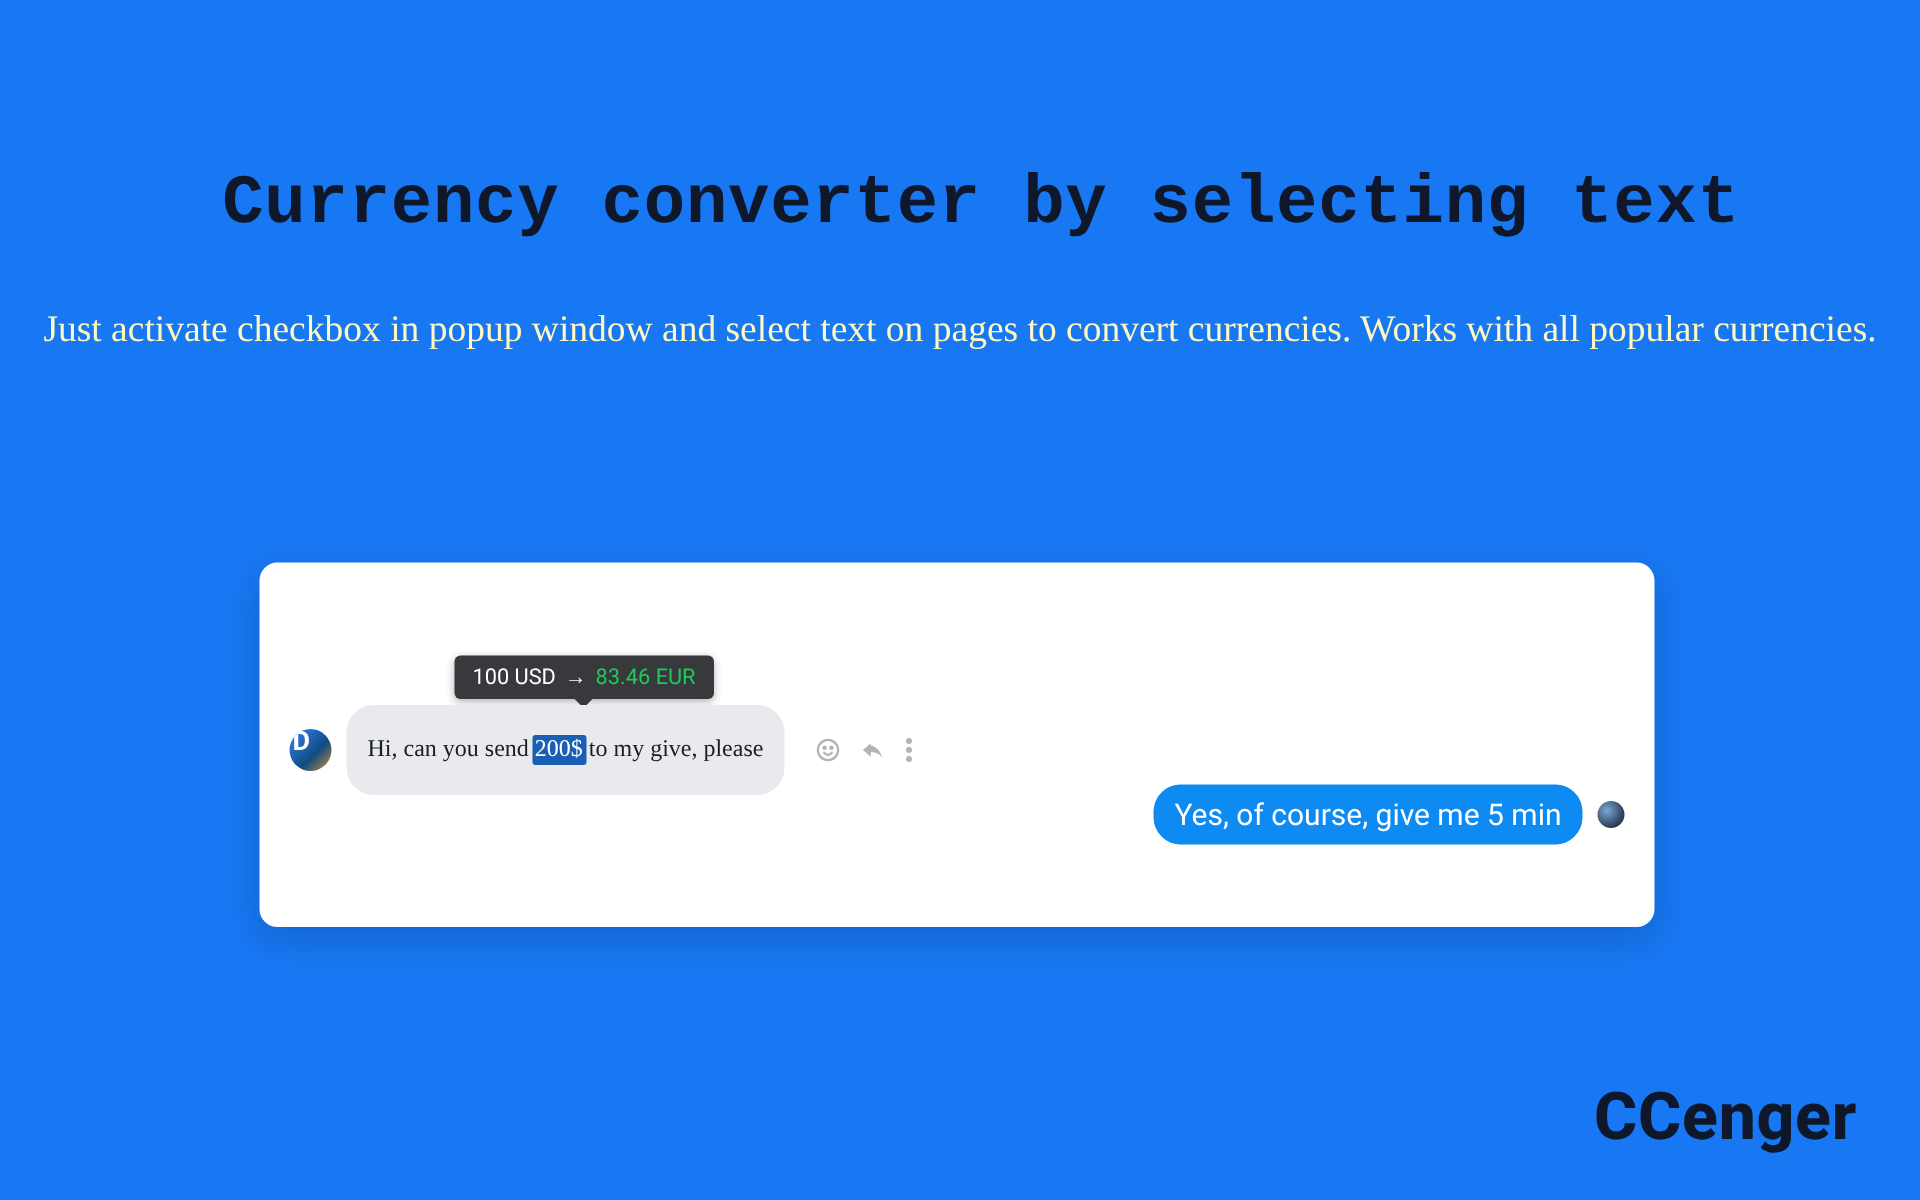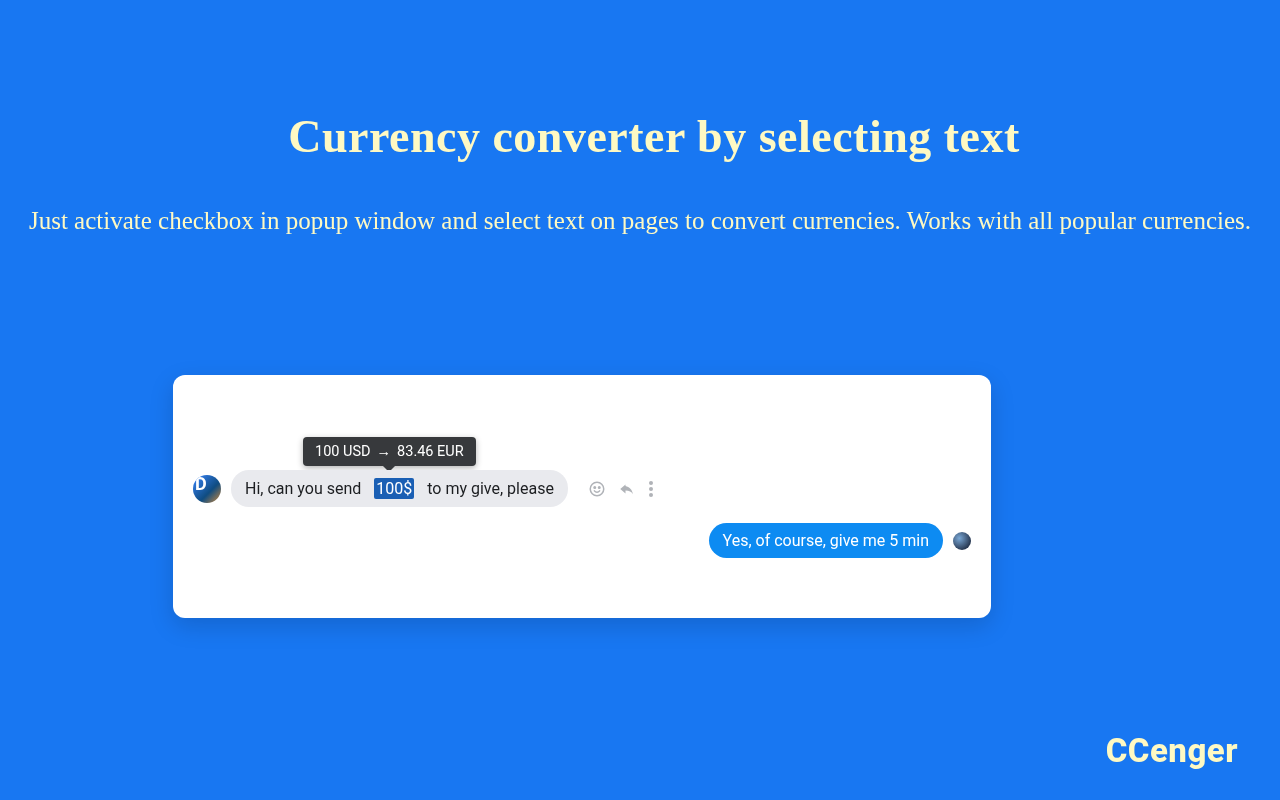--- a/index.html
+++ b/index.html
@@ -9,39 +9,39 @@
     background: #1877f2;
     font-family: -apple-system, BlinkMacSystemFont, "Segoe UI", Roboto, Helvetica, Arial, sans-serif;
     position: relative;
     overflow: hidden;
   }
   .header {
     text-align: center;
     padding-top: 110px;
   }
   .title {
-    font-family: Liberation Serif, serif;
+    font-family: Liberation Mono, monospace;
     font-weight: bold;
     font-size: 46px;
-    color: #fef9c3;
+    color: #0f172a;
     letter-spacing: 0.5px;
     padding-left: 28px;
   }
   .subtitle {
     font-family: Georgia, "Times New Roman", serif;
     font-size: 25px;
     color: #fef9c3;
     margin-top: 40px;
     line-height: 1.45;
   }
   .card {
     position: absolute;
     left: 173px;
     top: 375px;
-    width: 818px;
+    width: 930px;
     height: 243px;
     background: #fff;
     border-radius: 12px;
     box-shadow: 0 8px 24px rgba(0,0,0,0.15);
   }
   
   .row-in {
     position: absolute;
     left: 20px;
     top: 95px;
@@ -61,25 +61,26 @@
     position: absolute;
     left: 2px; top: -2px;
     color: #fff;
     font-weight: bold;
     font-size: 18px;
   }
   .bubble-in {
     background: #e9eaee;
     color: #1c1e21;
     font-size: 16px;
-    padding: 8px 14px;
+    padding: 20px 14px;
     border-radius: 18px;
     display: flex;
     align-items: center;
-    gap: 12px;
+    gap: 1px;
+    font-family: Liberation Serif, serif;
   }
   .sel {
     background: #1a5fb4;
     color: #fff;
     padding: 1px 2px;
     border-radius: 2px;
     margin: 0 1px;
   }
   .msg-actions {
     display: flex;
@@ -107,51 +108,51 @@
   .tooltip::after {
     content: "";
     position: absolute;
     bottom: -6px;
     left: 80px;
     width: 0; height: 0;
     border-left: 6px solid transparent;
     border-right: 6px solid transparent;
     border-top: 6px solid #37393c;
   }
-  .tooltip .conv { color: #ffffff; }
+  .tooltip .conv { color: #22c55e; }
   
   .row-out {
     position: absolute;
     right: 20px;
     top: 148px;
     display: flex;
     align-items: center;
     gap: 10px;
   }
   .bubble-out {
     background: #0d8bf2;
     color: #fff;
-    font-size: 16px;
+    font-size: 20px;
     padding: 8px 14px;
     border-radius: 18px;
   }
   .avatar-out {
     width: 18px;
     height: 18px;
     border-radius: 50%;
     background: radial-gradient(circle at 35% 35%, #7aa8d6, #2a3b55 70%);
   }
   
   .brand {
     position: absolute;
     right: 42px;
     bottom: 30px;
-    color: #fef9c3;
+    color: #0f172a;
     font-weight: 800;
-    font-size: 33px;
+    font-size: 44px;
     letter-spacing: 0.5px;
   }
 </style>
 </head>
 <body>
 
 <div class="header">
   <div class="title">Currency converter by selecting text</div>
   <div class="subtitle">Just activate checkbox in popup window and select text on pages to convert currencies. Works with all popular currencies.</div>
 </div>
@@ -163,21 +164,21 @@
     <span>→</span>
     <span class="conv">83.46 EUR</span>
   </div>
 
   <div class="row-in">
     <div class="avatar">
       <span class="letter">D</span>
     </div>
     <div class="bubble-in">
       <span>Hi, can you send </span>
-      <span class="sel">100$</span>
+      <span class="sel">200$</span>
       <span> to my give, please</span>
     </div>
     <div class="msg-actions">
       <span class="icon">
         <svg width="18" height="18" viewBox="0 0 24 24" fill="none" stroke="#b0b3b8" stroke-width="2">
           <circle cx="12" cy="12" r="9"></circle>
           <circle cx="9" cy="10" r="1" fill="#b0b3b8"></circle>
           <circle cx="15" cy="10" r="1" fill="#b0b3b8"></circle>
           <path d="M8.5 14.5c1 1.2 2.2 1.8 3.5 1.8s2.5-.6 3.5-1.8" stroke-linecap="round"></path>
         </svg>

